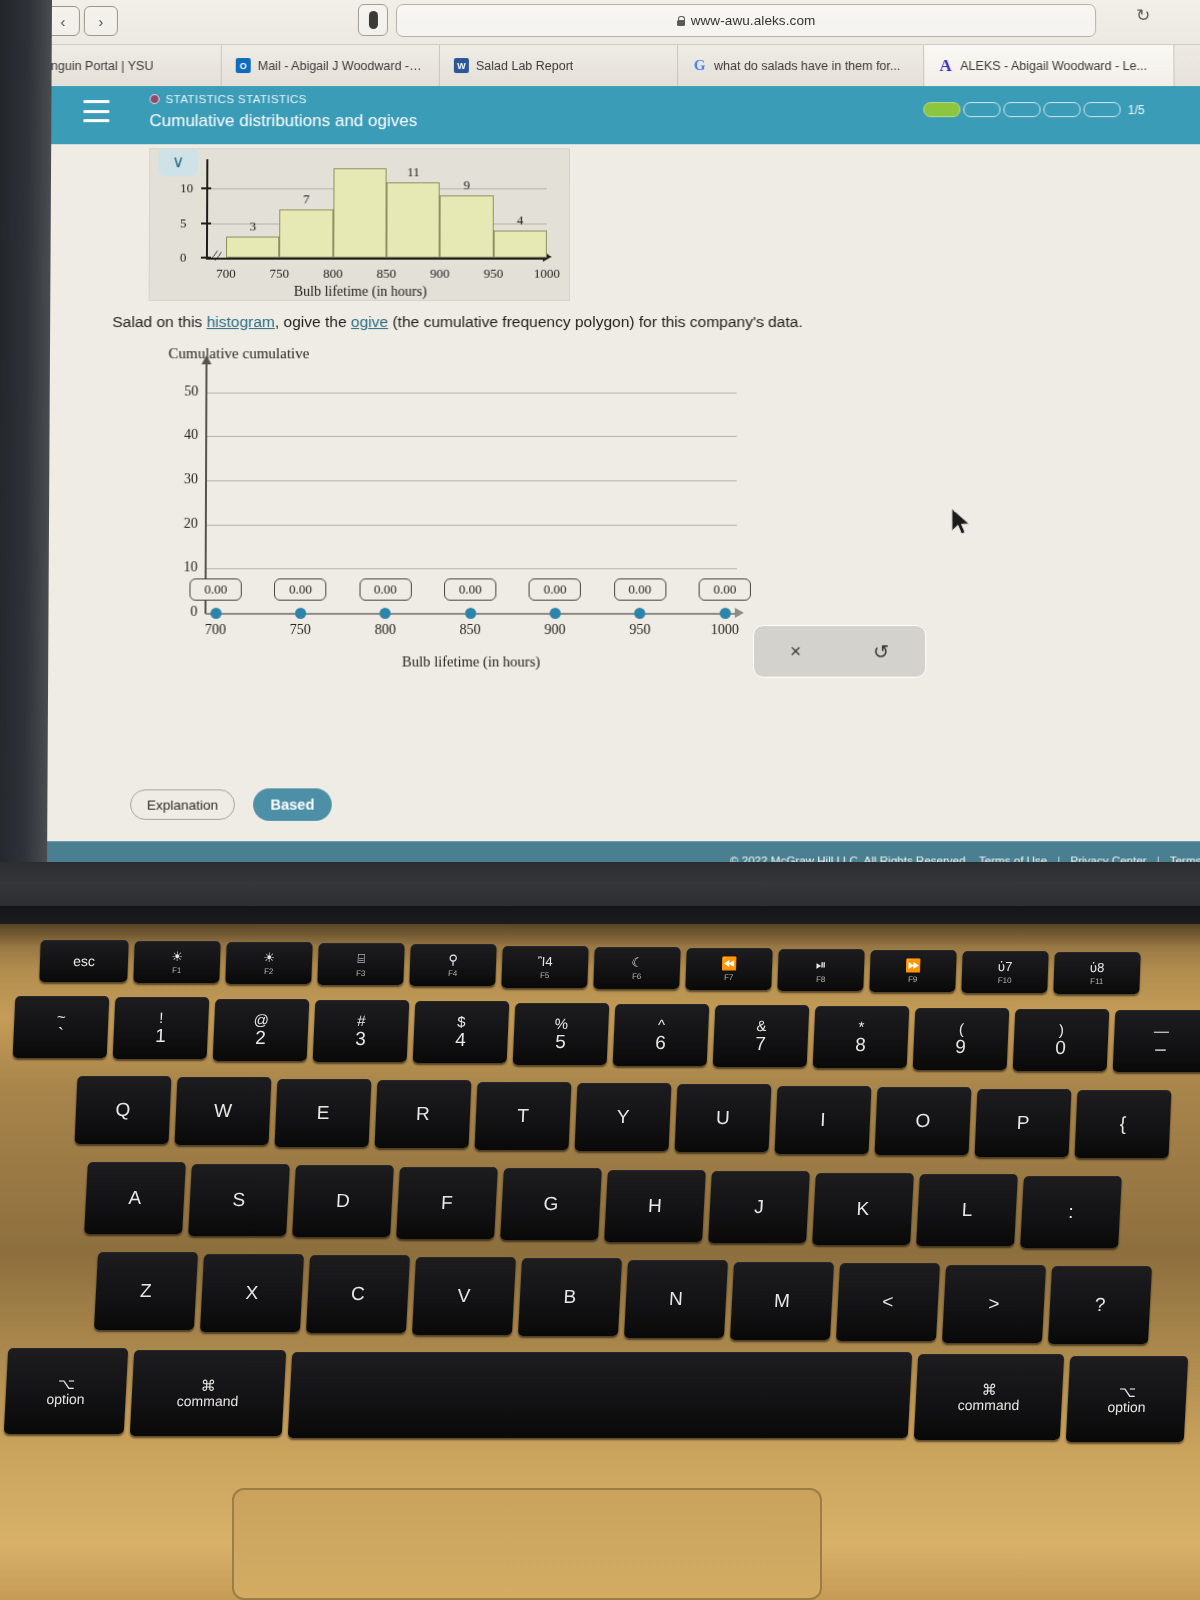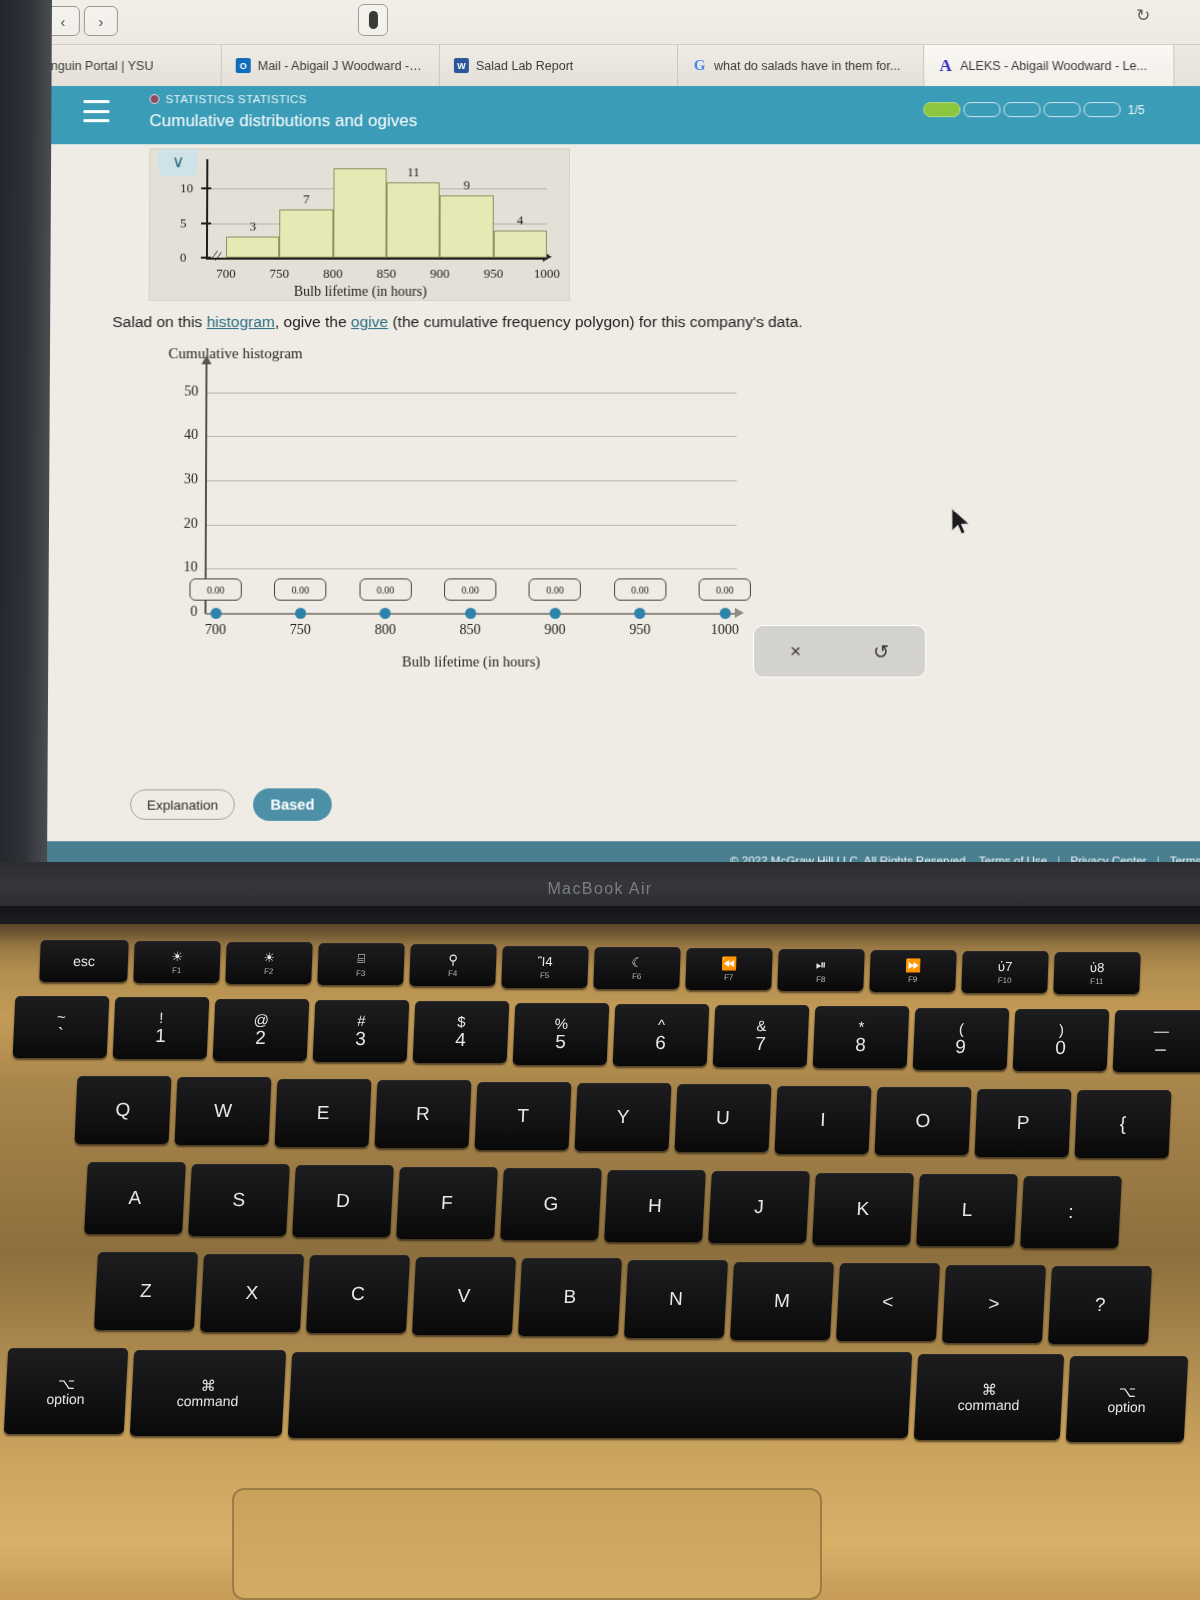--- a/index.html
+++ b/index.html
@@ -168,21 +168,21 @@
   .og-yarrow { position:absolute; left:51px; top:10px; width:0;height:0; border-bottom:9px solid #56544d; border-left:5px solid transparent; border-right:5px solid transparent;}
   .og-grid { position:absolute; left:56px; width:528px; height:1px; background:#b9b4aa; }
   .og-ylab { position:absolute; left:16px; width:32px; text-align:right; font-size:14px; color:#25241f; font-family:"Liberation Serif",serif; }
   .og-baseline { position:absolute; left:56px; top:265px; width:528px; height:1.6px; background:#8f8b82; }
   .og-xarrow { position:absolute; left:582px; top:260px; width:0;height:0; border-left:9px solid #8f8b82; border-top:5px solid transparent; border-bottom:5px solid transparent;}
   .og-pt { position:absolute; width:11px; height:11px; border-radius:50%; background:#2d84ab; }
   .og-badge {
     position:absolute; width:52px; height:22px;
     border:1.4px solid #46443e; border-radius:6px;
     background:#efece5; color:#25241f;
-    font-size:10px; font-family:"Liberation Serif",serif;
+    font-size:13px; font-family:"Liberation Serif",serif;
     display:flex; align-items:center; justify-content:center;
   }
   .og-xlab { position:absolute; top:274px; font-size:14px; color:#25241f; font-family:"Liberation Serif",serif; transform:translateX(-50%); }
   .og-caption { position:absolute; top:305px; left:56px; width:528px; text-align:center; font-size:14.5px; color:#25241f; font-family:"Liberation Serif",serif; }
 
   
   .float-tools {
     position: absolute; left: 700px; top: 477px;
     width: 172px; height: 52px;
     background: #d4d2cd; border: 1.5px solid #ffffff; border-radius: 10px;
@@ -468,21 +468,20 @@
         <span class="sup">⌘</span>
         <span class="main">command</span>
       </div>
       <div class="key word" style="left: 1068px; top: 426px; width: 118px; height: 86px; transform: skewX(-3deg);">
         <span class="sup">⌥</span>
         <span class="main">option</span>
       </div>
     </div>
   <div class="trackpad"></div>
   <div class="bezel-bottom"></div>
-  <div class="mb-label">MacBook Air</div>
 
   <div class="screen">
 
     <div class="chrome">
       <div class="chrome-top">
         <div class="nav-group">
           <div class="nav-btn sidebar">
             <span class="sidebar-glyph"></span>
           </div>
           <div class="nav-btn">
@@ -490,20 +489,24 @@
           </div>
           <div class="nav-btn">
             <span>›</span>
           </div>
         </div>
 
         <div class="reader-btn">
           <span class="reader-glyph"></span>
         </div>
 
+        <div class="urlbar">
+          <span class="lock-icon"></span>
+          <span class="url-text">www-awu.aleks.com</span>
+        </div>
 
         <div class="reload-btn">
           <span>↻</span>
         </div>
       </div>
 
       <div class="tabstrip" id="tabstrip">
           <div class="tab w1">
             <span class="favicon fav-y">Y</span>
             <span class="tab-label">Penguin Portal | YSU</span>
@@ -589,21 +592,21 @@
             <div class="hist-xlab" style="left: 378px; width: 36px; text-align: center;">1000</div>
             <div class="hist-caption">Bulb lifetime (in hours)</div>
           </div>
       </div>
 
       <div class="prompt">
         <span>Salad on this </span><a href="#">histogram</a><span>, ogive the </span><a href="#">ogive</a><span> (the cumulative frequency polygon) for this company's data.</span>
       </div>
 
       <div class="ogive" id="ogive">
-          <div class="og-title">Cumulative histogram</div>
+          <div class="og-title">Cumulative cumulative</div>
           <div class="og-ylab" style="top: 256px;">0</div>
           <div class="og-grid" style="top: 221.364px;"></div>
           <div class="og-ylab" style="top: 212.364px;">10</div>
           <div class="og-grid" style="top: 177.727px;"></div>
           <div class="og-ylab" style="top: 168.727px;">20</div>
           <div class="og-grid" style="top: 134.091px;"></div>
           <div class="og-ylab" style="top: 125.091px;">30</div>
           <div class="og-grid" style="top: 90.4545px;"></div>
           <div class="og-ylab" style="top: 81.4545px;">40</div>
           <div class="og-grid" style="top: 46.8182px;"></div>

